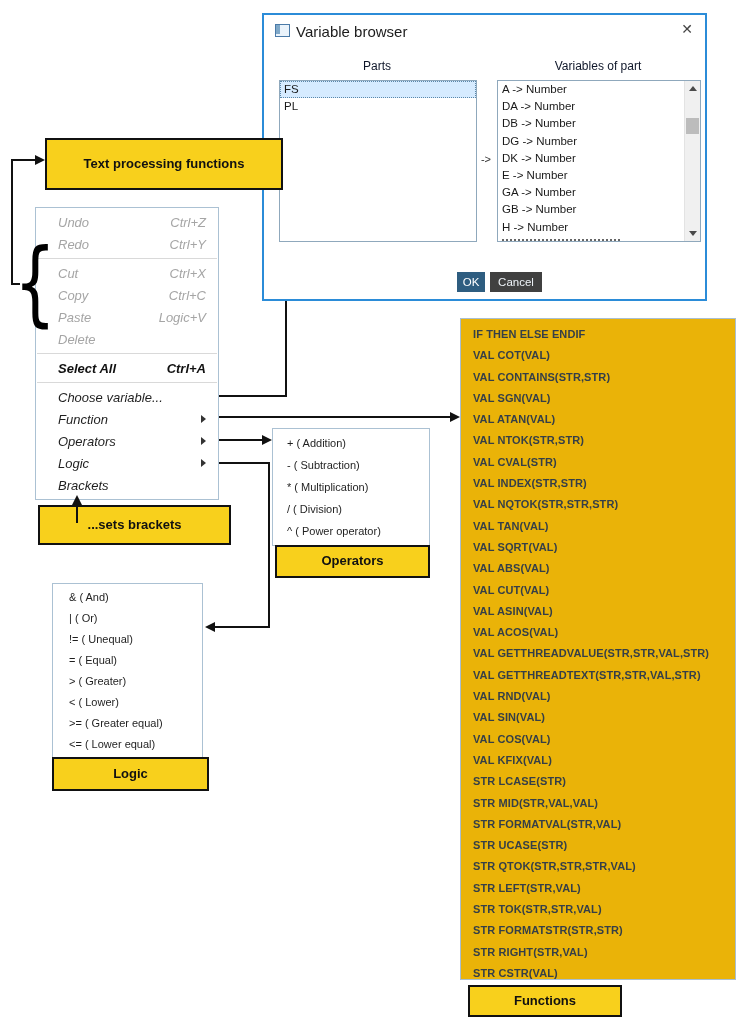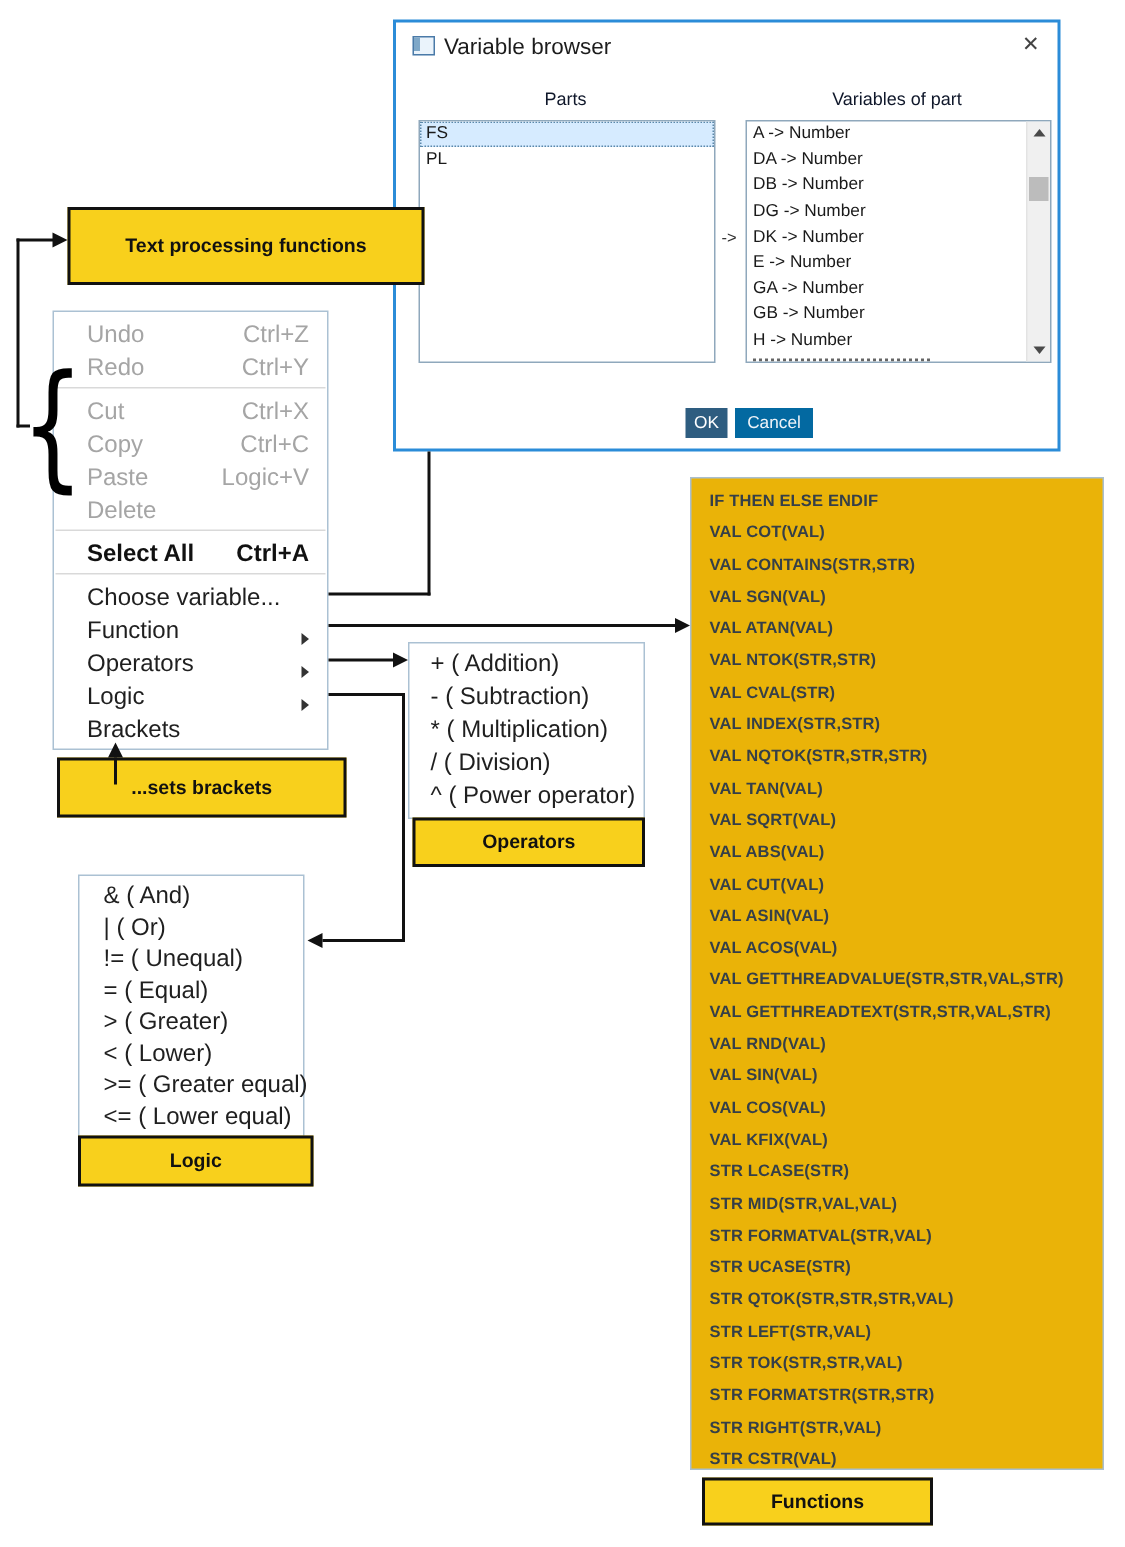--- a/index.html
+++ b/index.html
@@ -35,35 +35,35 @@
   .li.selected{background:#d6ebff;outline:1px dotted #5b88aa;outline-offset:-1px;}
   .clip-row{border-bottom:2px dotted #666;width:118px;margin:2px 0 0 4px;}
   .maparrow{position:absolute;left:212px;top:138px;width:20px;text-align:center;font-size:11px;color:#333;}
   .scrollbar{position:absolute;right:0;top:0;width:15px;height:100%;background:#f0f0f0;border-left:1px solid #e3e3e3;}
   .sb-btn{position:absolute;left:0;width:15px;height:15px;display:flex;align-items:center;justify-content:center;}
   .tri-up{width:0;height:0;border-left:4px solid transparent;border-right:4px solid transparent;border-bottom:5px solid #4a4a4a;}
   .tri-down{width:0;height:0;border-left:4px solid transparent;border-right:4px solid transparent;border-top:5px solid #4a4a4a;}
   .sb-thumb{position:absolute;left:1px;top:37px;width:13px;height:16px;background:#bcbcbc;}
   .btn{position:absolute;top:257px;height:20px;font-size:11.5px;display:flex;align-items:center;justify-content:center;}
   .btn-ok{left:193px;width:28px;background:#2e5d80;color:#fff;}
-  .btn-cancel{left:226px;width:52px;background:#0369a1;color:#eef3f8;}
+  .btn-cancel{left:226px;width:52px;background:#404040;color:#eef3f8;}
 
   
   .menu{position:absolute;background:#fff;border:1px solid #abc1d3;padding:3px 0;box-sizing:border-box;}
-  .mi{height:22px;display:flex;align-items:flex-end;padding:0 12px 0 22px;font-size:16px;color:#1f1f1f;position:relative;white-space:nowrap;}
+  .mi{height:22px;display:flex;align-items:center;padding:0 12px 0 22px;font-size:13px;color:#1f1f1f;position:relative;white-space:nowrap;font-style:italic;}
   .mi .lbl{flex:1;}
   .mi .sc{margin-left:12px;}
   .mi.disabled{color:#a5a5a5;}
   .mi.bold{font-weight:bold;color:#111;}
   .msep{height:0;border-top:1px solid #d9d9d9;margin:3px 1px;}
   .subarrow{display:none;width:0;height:0;border-top:4px solid transparent;border-bottom:4px solid transparent;border-left:5px solid #333;margin-left:6px;}
   .mi.has-sub .subarrow{display:block;}
 
   .sub{position:absolute;background:#fff;border:1px solid #abc1d3;padding:3px 0;box-sizing:border-box;}
-  .si{height:21px;line-height:21px;font-size:16px;color:#1f1f1f;padding-left:16px;white-space:nowrap;}
+  .si{height:21px;line-height:21px;font-size:11px;color:#1f1f1f;padding-left:16px;white-space:nowrap;}
   .ops .si{height:22px;line-height:22px;padding-left:14px;}
 
   .funcs{position:absolute;left:460px;top:318px;width:276px;height:662px;background:#eab308;border:1px solid #a9bfd0;padding:5px 0;box-sizing:border-box;}
   .fi{height:21.3px;line-height:21.3px;font-size:11px;font-weight:600;color:#353f48;padding-left:12px;white-space:nowrap;letter-spacing:0.1px;}
 </style>
 </head>
 <body>
 
 <div class="abs dialog" style="left:262px;top:13px;width:445px;height:288px;">
   <div class="dlg-icon"></div>

